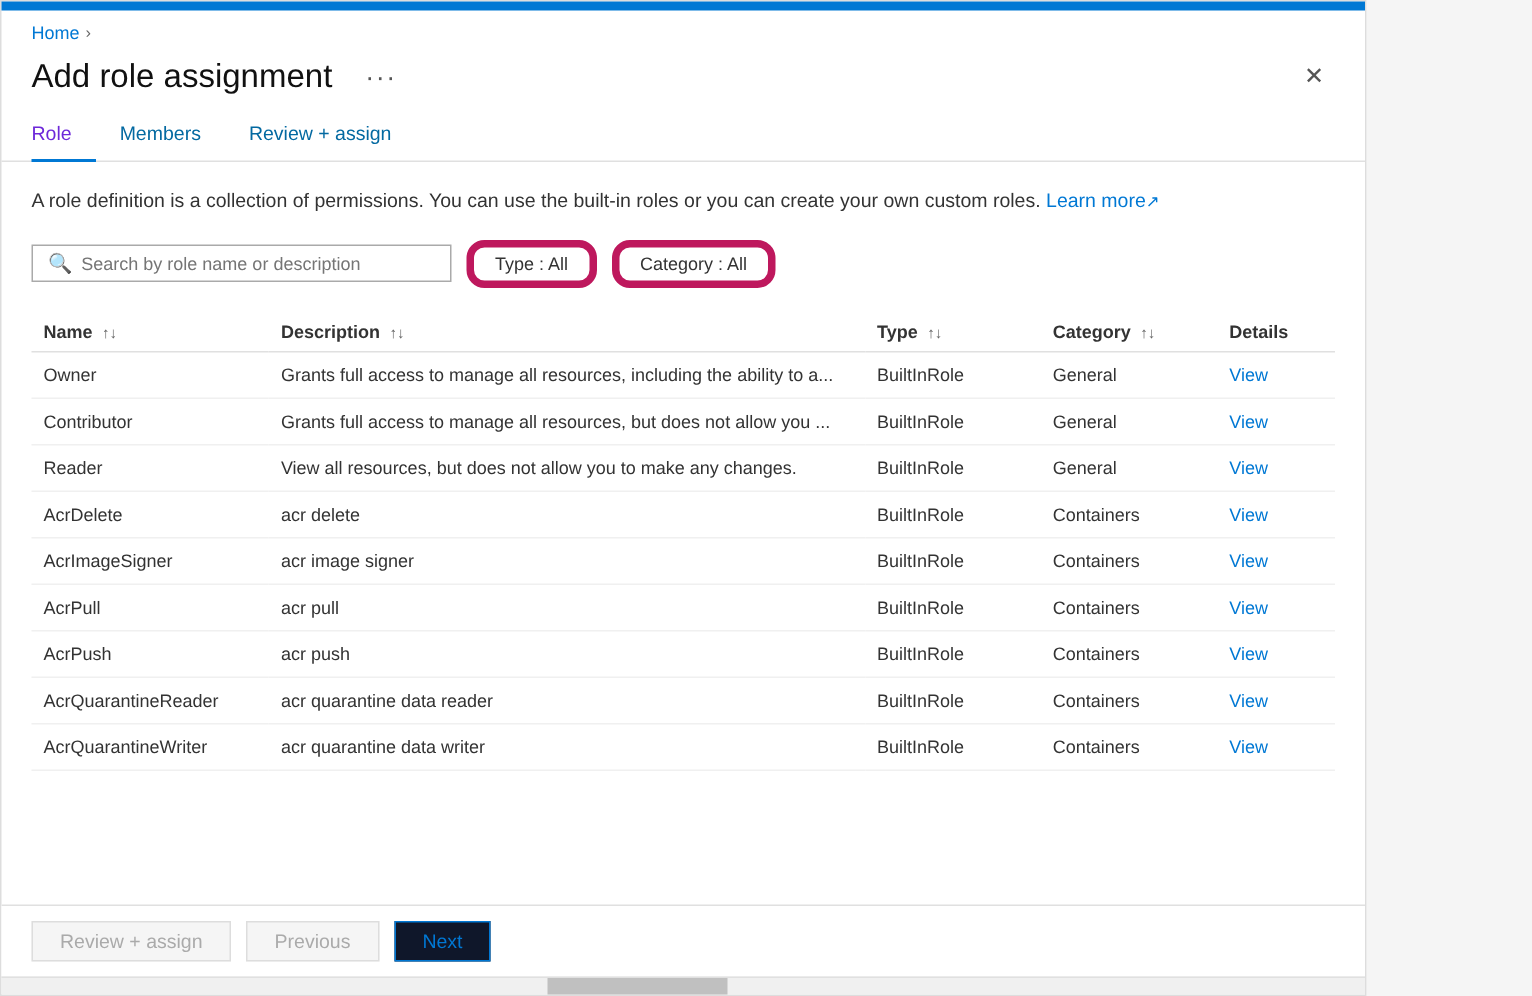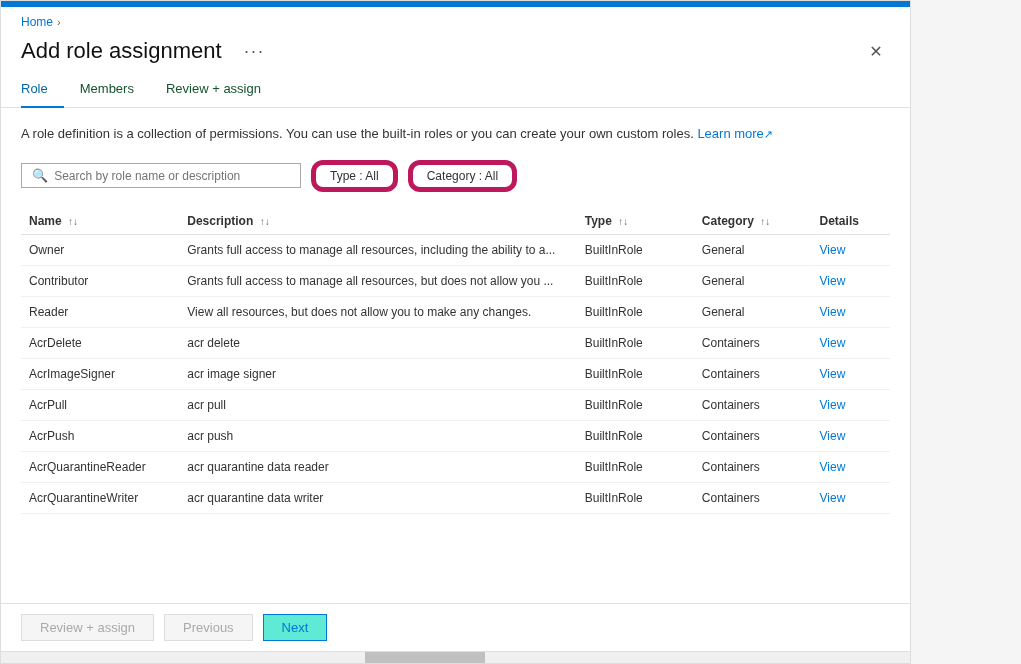--- a/index.html
+++ b/index.html
@@ -82,26 +82,26 @@
     .tabs-row {
       display: flex;
       padding: 0 20px;
       border-bottom: 1px solid #e0e0e0;
       flex-shrink: 0;
     }
     .tab {
       padding: 8px 16px 10px 16px;
       cursor: pointer;
       font-size: 13px;
-      color: #14532d;
+      color: #0369a1;
       border-bottom: 2px solid transparent;
       margin-bottom: -1px;
     }
     .tab.active {
-      color: #0369a1;
+      color: #6d28d9;
       border-bottom: 2px solid #0078d4;
     }
     .tab:first-child { padding-left: 0; }
     .content-area {
       flex: 1;
       overflow-y: auto;
       overflow-x: hidden;
       padding: 16px 20px;
       position: relative;
     }
@@ -204,21 +204,21 @@
       padding: 5px 18px;
       font-size: 13px;
       cursor: pointer;
       border: 1px solid #aaa;
       background: #fff;
       color: #333;
     }
     .footer-btn.next-btn {
       border: 1px solid #0078d4;
       color: #0078d4;
-      background: #5eead4;
+      background: #0f172a;
     }
     .footer-btn.disabled {
       color: #aaa;
       border-color: #ddd;
       cursor: default;
       background: #f5f5f5;
     }
     .bottom-scrollbar {
       height: 12px;
       background: #f0f0f0;

